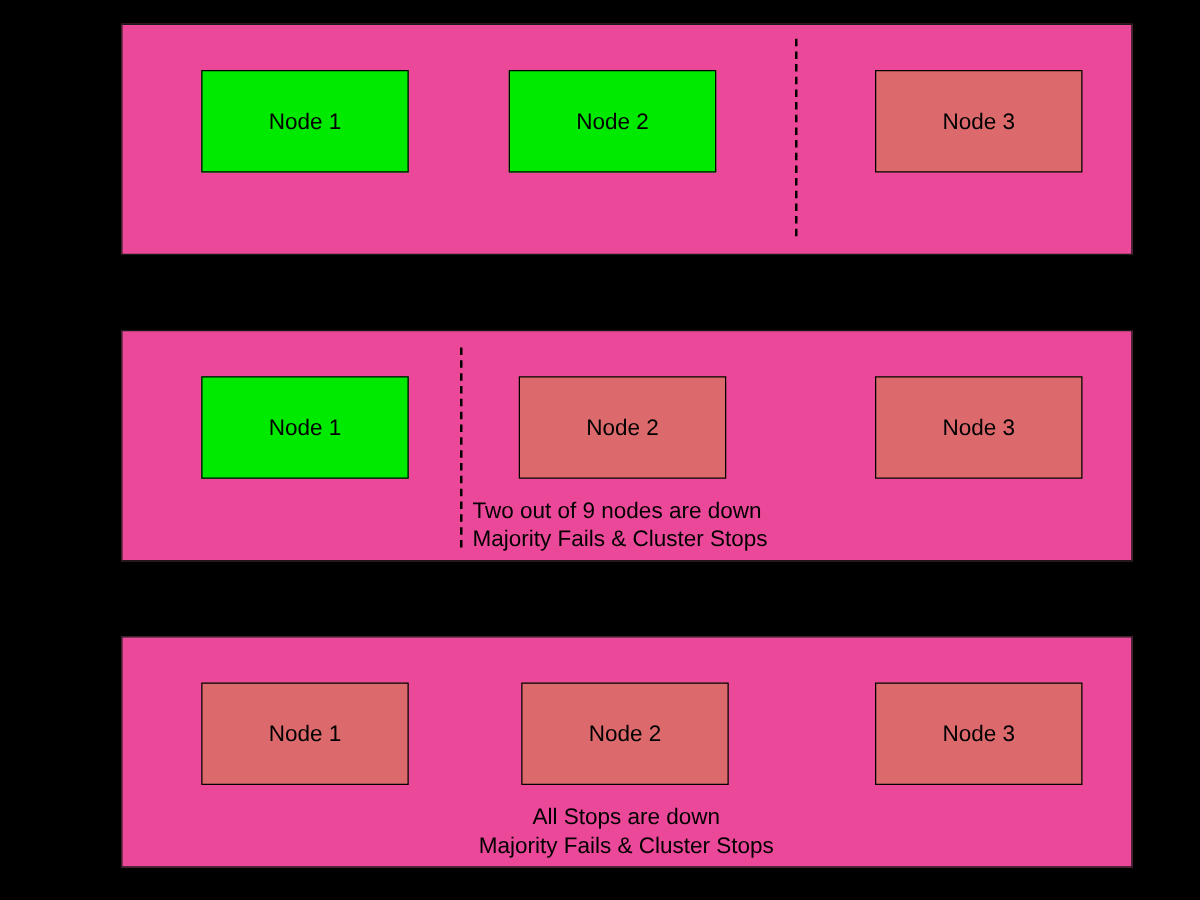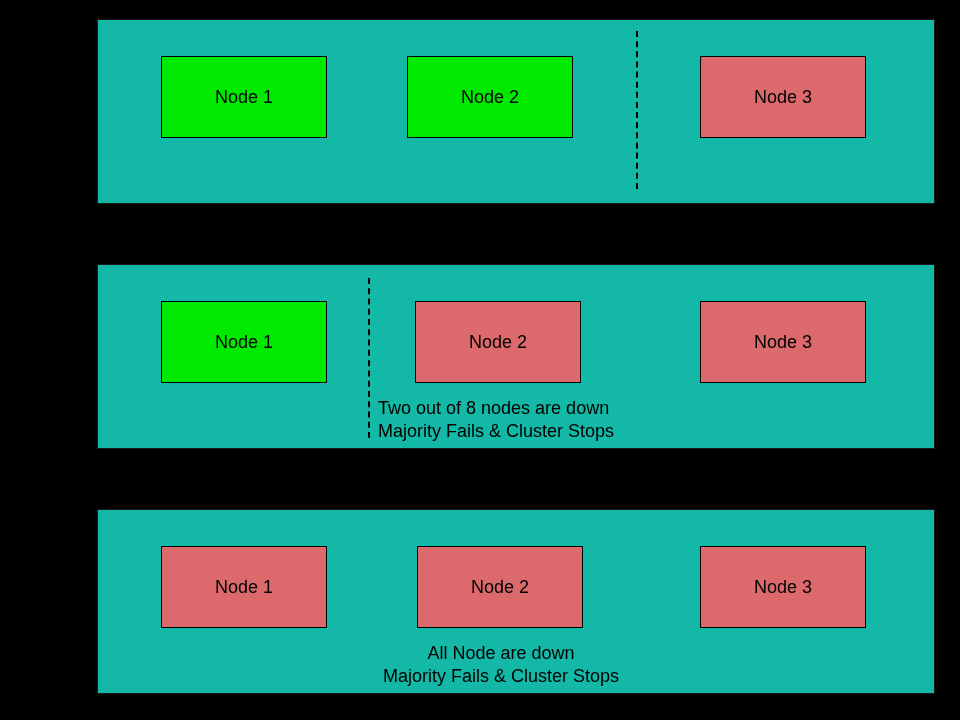--- a/index.html
+++ b/index.html
@@ -13,23 +13,22 @@
     height: 720px;
     background: #000000;
     overflow: hidden;
     font-family: "Liberation Sans", sans-serif;
   }
   .panel {
     position: absolute;
     left: 97px;
     width: 807px;
     height: 183px;
-    background: #14b8a6;
+    background: #ec4899;
     border: 1px solid #1a1a1a;
-    padding-left: 29px;
   }
   .p0 { top: 19px; }
   .p1 { top: 264px; }
   .p2 { top: 509px; }
 
   .node {
     position: absolute;
     top: 36px;
     width: 164px;
     height: 80px;
@@ -90,34 +89,34 @@
       <span>Node 1</span>
     </div>
     <div class="node node-2" style="background: rgb(220, 106, 108);">
       <span>Node 2</span>
     </div>
     <div class="node node-3" style="background: rgb(220, 106, 108);">
       <span>Node 3</span>
     </div>
     <div class="divider"></div>
     <div class="caption">
-      <div>Two out of 8 nodes are down</div>
+      <div>Two out of 9 nodes are down</div>
       <div>Majority Fails &amp; Cluster Stops</div>
     </div>
   </div>
 
   <div class="panel p2">
     <div class="node node-1" style="background: rgb(220, 106, 108);">
       <span>Node 1</span>
     </div>
     <div class="node node-2" style="background: rgb(220, 106, 108);">
       <span>Node 2</span>
     </div>
     <div class="node node-3" style="background: rgb(220, 106, 108);">
       <span>Node 3</span>
     </div>
     <div class="caption">
-      <div>All Node are down</div>
+      <div>All Stops are down</div>
       <div>Majority Fails &amp; Cluster Stops</div>
     </div>
   </div>
 
 </div>
 
 </body></html>

